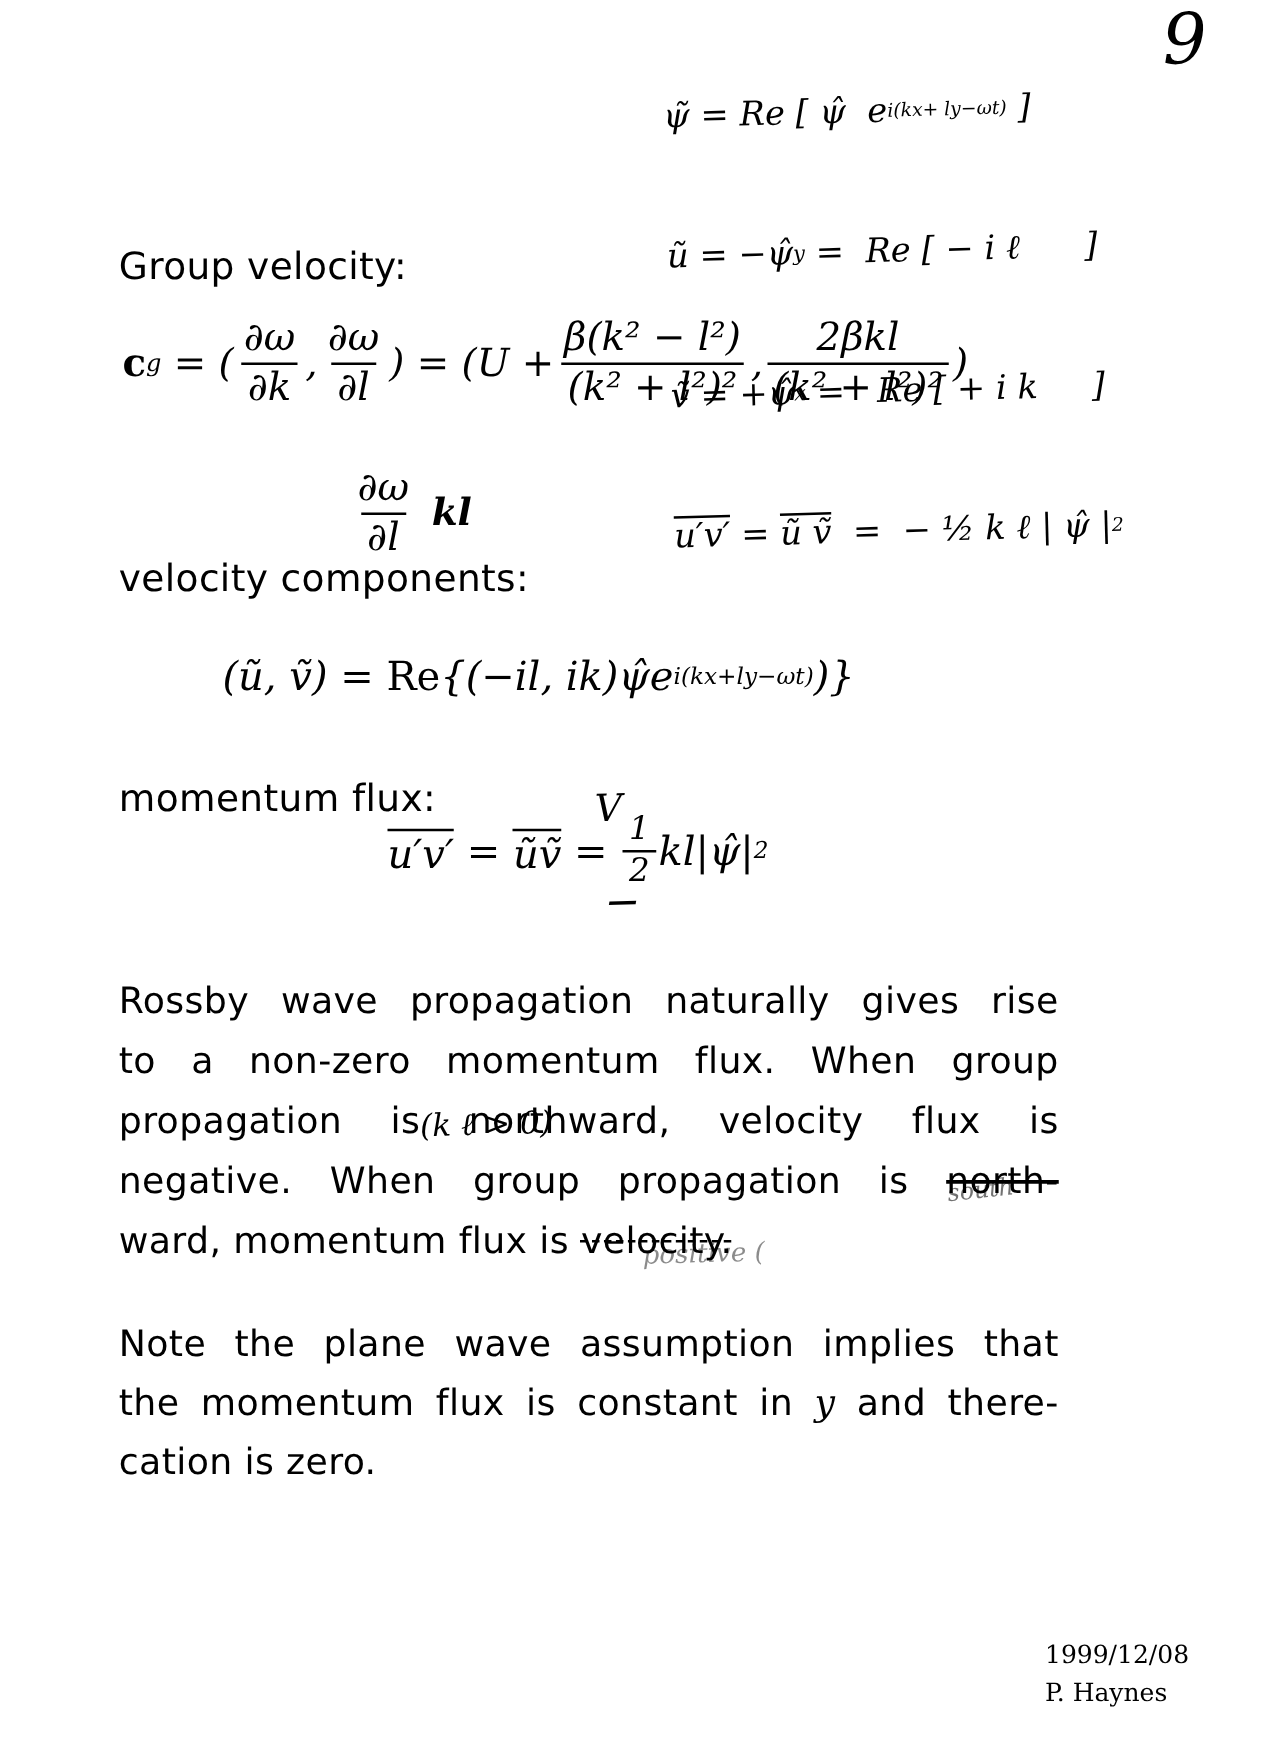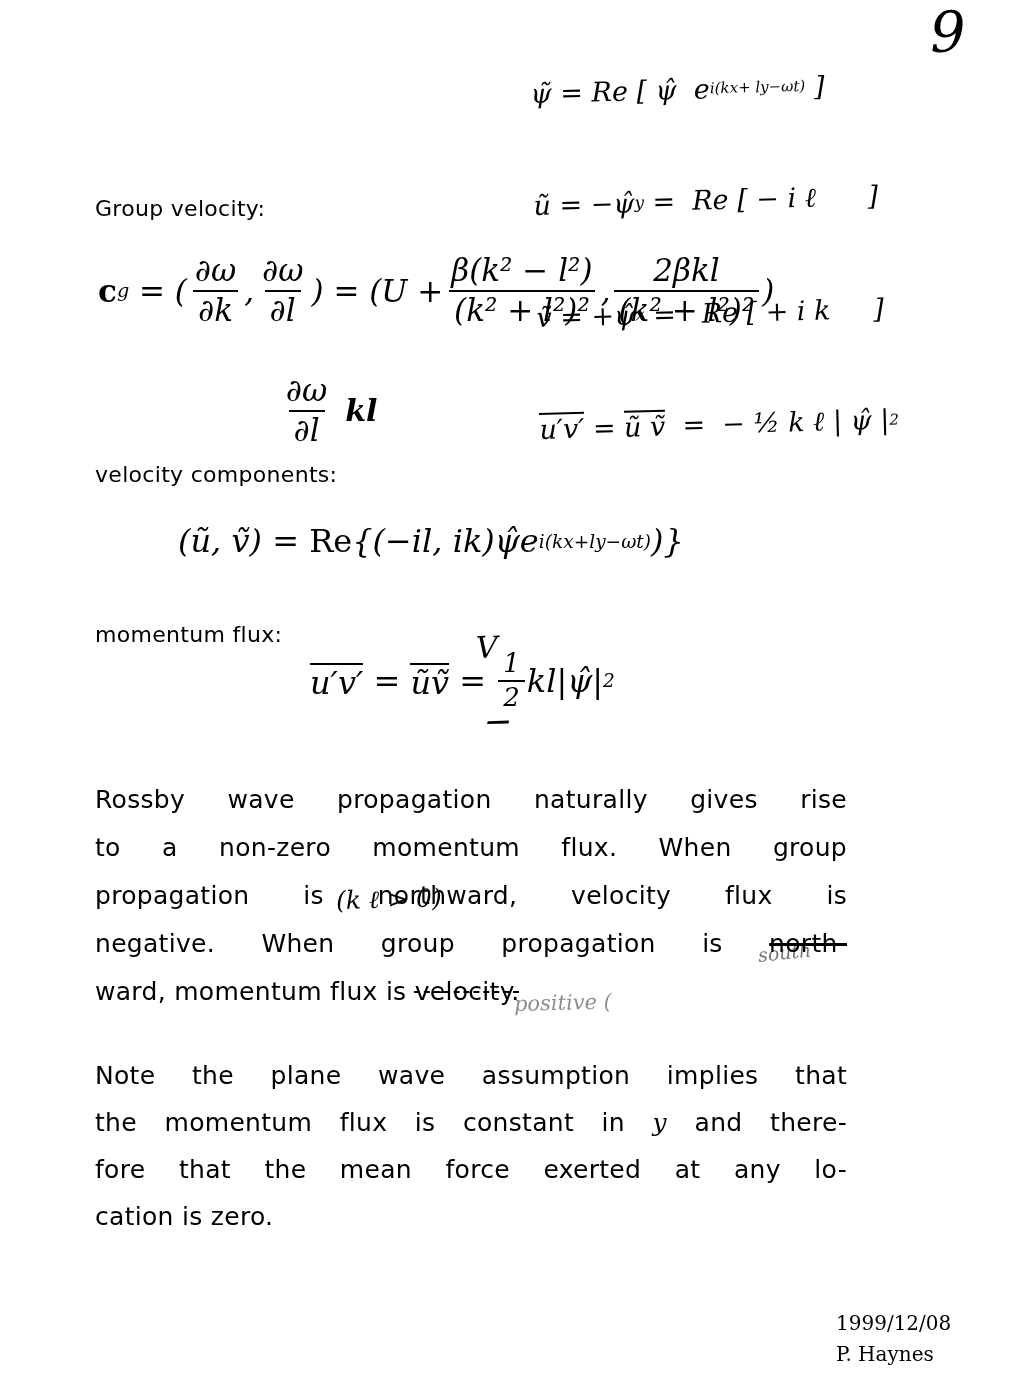--- a/index.html
+++ b/index.html
@@ -7,34 +7,34 @@
     position: relative;
     width: 1016px;
     height: 1400px;
     background: #ffffff;
     color: #000;
     font-family: "DejaVu Sans", sans-serif;
     overflow: hidden;
   }
   
   .sans { font-family: "DejaVu Sans", sans-serif; letter-spacing: 0.3px; }
-  .label { position: absolute; font-size: 22px; }
+  .label { position: absolute; font-size: 30px; }
   
   .math { font-family: "DejaVu Serif", serif; font-style: italic; }
   .roman { font-style: normal; }
   .vec { font-weight: bold; font-style: normal; }
   sub { font-size: 0.62em; }
   sup { font-size: 0.58em; }
   .eqrow { position: absolute; display: flex; align-items: center; white-space: pre; }
   .frac { display: inline-flex; flex-direction: column; align-items: center; margin: 0 3px; line-height: 1.15; }
   .frac .den { border-top: 2px solid #000; }
   .frac .num, .frac .den { padding: 1px 5px; }
   .ovl { display: inline-block; border-top: 2px solid #000; padding-top: 2px; line-height: 1; }
   
-  .para { position: absolute; width: 752px; font-size: 25px; line-height: 48px; }
+  .para { position: absolute; width: 752px; font-size: 29px; line-height: 48px; }
   .pline { text-align: justify; text-align-last: justify; white-space: normal; }
   .pline.last { text-align-last: left; }
   .strike-solid { text-decoration: line-through; text-decoration-thickness: 2.5px; }
   .strike-dashed { text-decoration: line-through; text-decoration-style: dashed; text-decoration-thickness: 2px; }
   
   .hw {
     font-family: "DejaVu Serif", serif;
     font-style: italic;
     white-space: pre;
     transform: rotate(-1.5deg);
@@ -99,21 +99,21 @@
   </div>
 
   <div class="eqrow" style="left:278px; top:372px; font-size:30px;">
     <span class="frac math" style="font-size:31px;">
       <span class="num">∂ω</span>
       <span class="den">∂l</span>
     </span>
     <span class="math" style="margin-left:10px;font-weight:bold;">kl</span>
   </div>
 
-  <div class="label sans" style="left:95px; top:462px;">velocity components:</div>
+  <div class="label sans" style="left:95px; top:446px;">velocity components:</div>
 
   <div class="eqrow math" style="left:178px; top:522px; font-size:32px;text-align:right;">
     <span>(ũ, ṽ) = </span><span class="roman">Re</span><span>{(−il, ik)ψ̂e</span><sup>i(kx+ly−ωt)</sup><span>)}</span>
   </div>
 
   <div class="label sans" style="left:95px; top:598px;margin-top:24px;">momentum flux:</div>
 
   <div class="eqrow math" style="left:310px; top:648px; font-size:32px;">
     <span class="ovl">u′v′</span><span> = </span><span class="ovl">ũṽ</span><span> = </span>
     <span class="frac" style="font-size:26px; margin:0 2px;">
@@ -133,21 +133,20 @@
     <div class="pline last"><span>ward, momentum flux is </span><span class="strike-dashed">velocity.</span></div>
   </div>
 
   <div class="hw hw-abs" style="left:336px; top:886px; font-size:25px;">(k ℓ &gt; 0)</div>
   <div class="hw hw-abs hw-faint" style="left:758px; top:944px; font-size:19px; transform:rotate(-6deg);">south</div>
   <div class="hw hw-abs hw-faint" style="left:514px; top:992px; font-size:21px; opacity:0.45;">positive (</div>
 
   <div class="para sans" style="left:95px; top:1052px; line-height:47px;">
     <div class="pline">Note the plane wave assumption implies that</div>
     <div class="pline"><span>the momentum flux is constant in </span><span class="math">y</span><span> and there-</span></div>
-    <div class="pline">fore that the mean force exerted at any lo-</div>
     <div class="pline last">cation is zero.</div>
   </div>
 
   <div class="footer">
     <div>1999/12/08</div>
     <div>P. Haynes</div>
   </div>
 
 </div>
 

